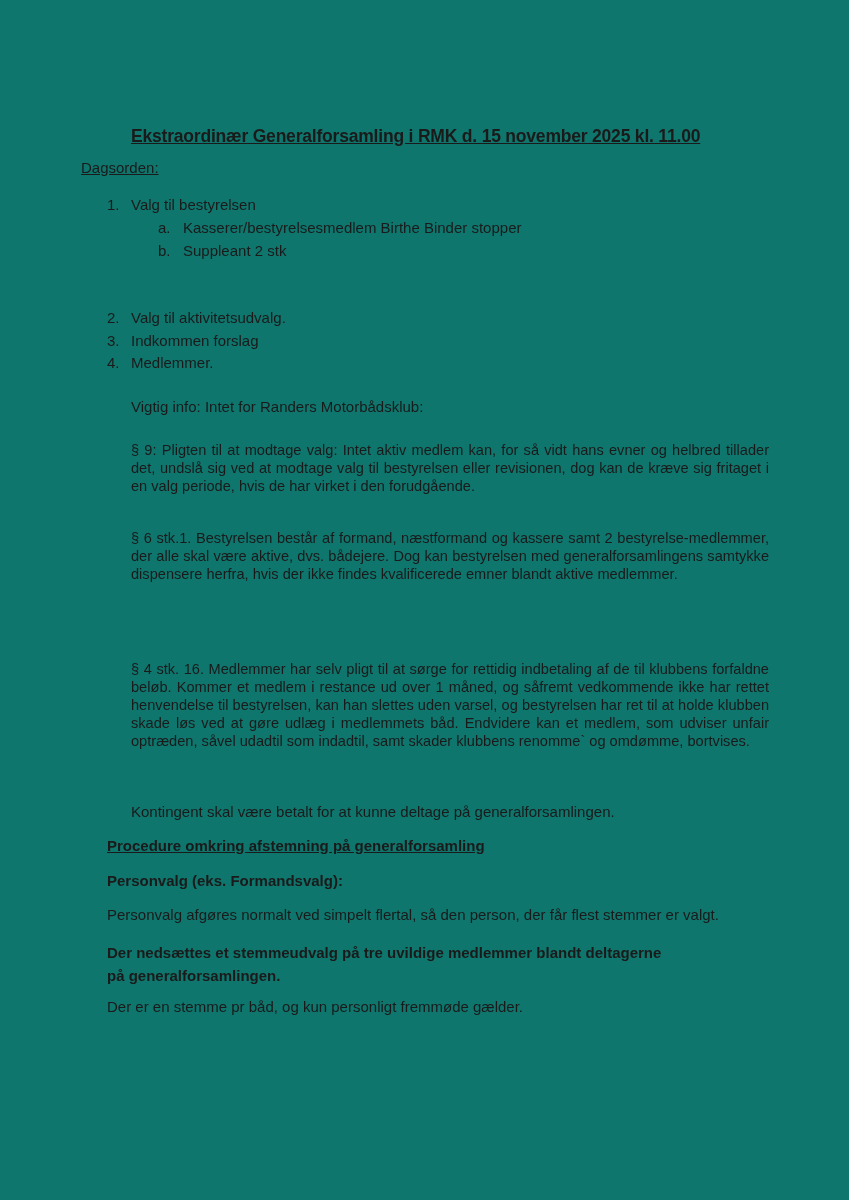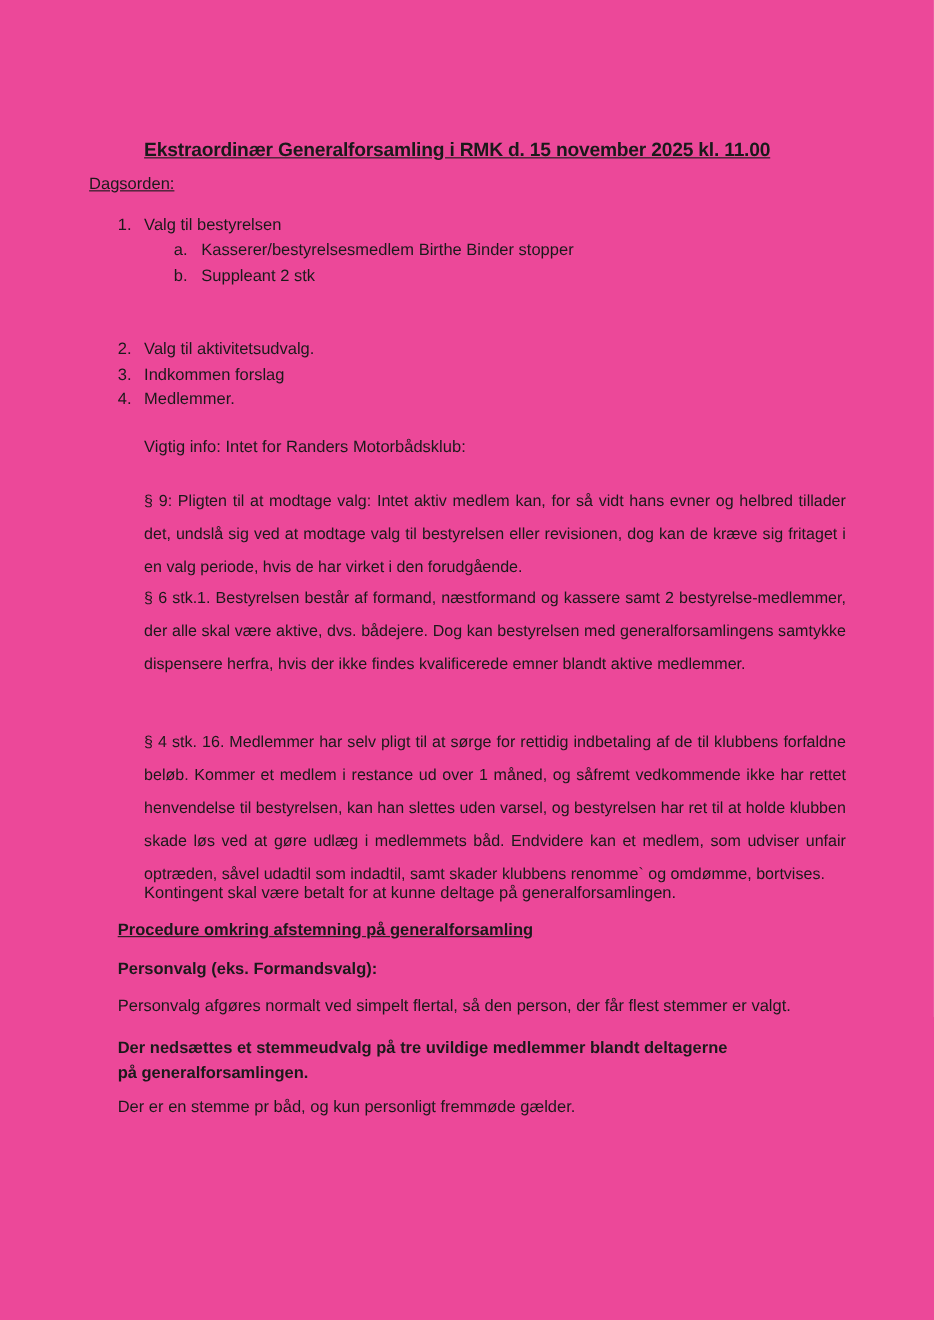--- a/index.html
+++ b/index.html
@@ -13,21 +13,21 @@
       position: relative;
       overflow: hidden;
       font-family: "Liberation Sans", sans-serif;
       color: #1a1a1a;
       font-size: 15px;
     }
     .page {
       position: absolute;
       left: 0; top: 0;
       width: 849px; height: 1200px;
-      background: #ec4899;
+      background: #0f766e;
     }
     .abs { position: absolute; white-space: nowrap; }
     .title {
       left: 131px; top: 126px;
       font-weight: bold;
       font-size: 17.5px;
       text-decoration: underline;
       letter-spacing: -0.2px;
     }
     .agenda-heading {
@@ -35,21 +35,21 @@
       font-size: 15px;
       text-decoration: underline;
     }
     .list-num { font-size: 15px; }
     .list-text { font-size: 15px; }
     .justify {
       position: absolute;
       text-align: justify;
       text-align-last: left;
       font-size: 14.6px;
-      line-height: 30px;
+      line-height: 18px;
       white-space: normal;
     }
     .para-9 { left: 131px; top: 441px; width: 638px; }
     .para-6 { left: 131px; top: 529px; width: 638px; }
     .para-4 { left: 131px; top: 644px; width: 638px; margin-top: 16px; }
     .p-plain { font-size: 15px; }
     .bold-u { font-weight: bold; text-decoration: underline; }
     .bold { font-weight: bold; }
     .wrap {
       position: absolute;

